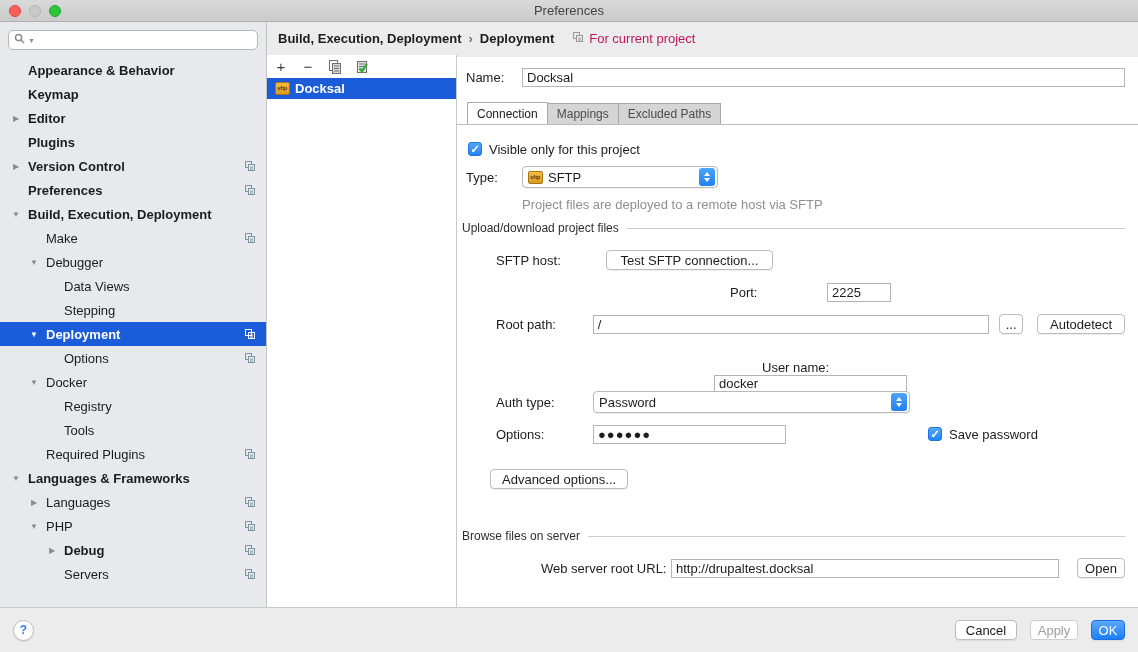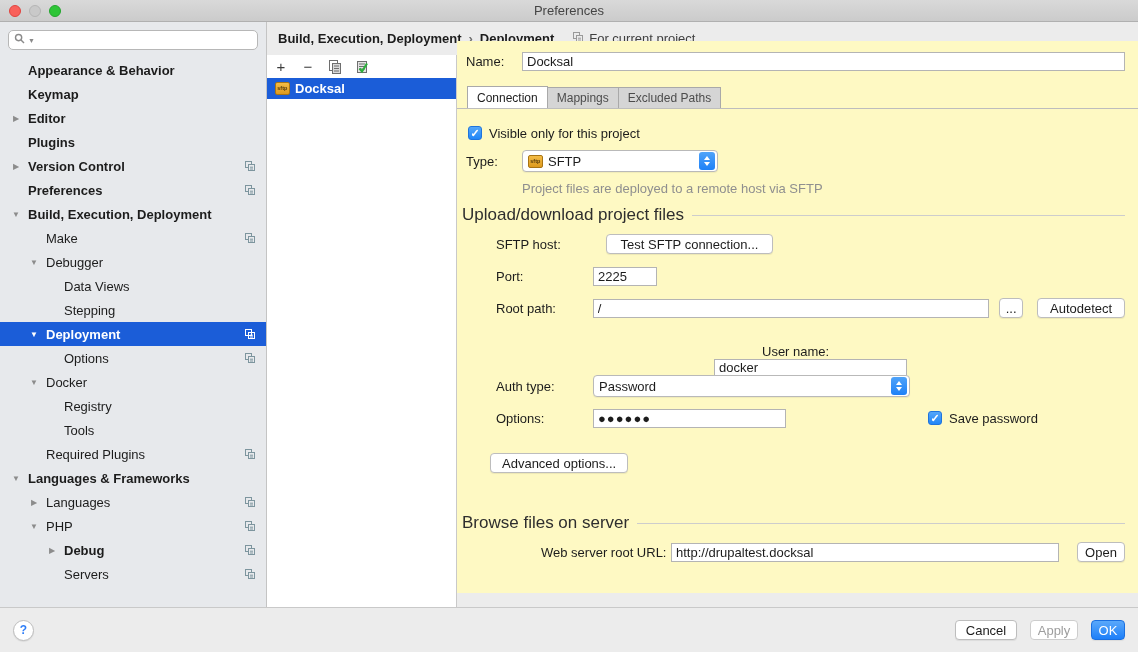--- a/index.html
+++ b/index.html
@@ -35,37 +35,37 @@
   .tree-label.bold { font-weight:bold; }
   .tree-row.selected { background:#1b5dd8; color:#fff; }
   .tree-row.selected .tree-arrow { color:#fff; }
   .proj-icon { position:absolute; right:10px; top:6px; width:12px; height:12px; }
 
   
   .header-row { position:absolute; left:267px; top:22px; right:0; height:33px;
     display:flex; align-items:center; padding-left:11px; background:#ececec; }
   .crumb { font-weight:bold; color:#1c1c1c; }
   .crumb-sep { margin:0 7px; color:#6e6e6e; font-weight:bold; }
-  .scope { display:flex; align-items:center; gap:5px; margin-left:18px; color:#404040; }
+  .scope { display:flex; align-items:center; gap:5px; margin-left:18px; color:#be185d; }
 
   
   .list-panel { position:absolute; left:267px; top:55px; width:190px; height:552px;
     background:#fff; border-right:1px solid #c9c9c9; }
   .list-toolbar { height:23px; display:flex; align-items:center; padding-left:7px; gap:13px; }
   .tb-glyph { font-size:15px; color:#3c3c3c; line-height:14px; width:14px; text-align:center; }
   .tb-ic { width:14px; height:14px; }
   .server-row { height:21px; display:flex; align-items:center; gap:5px; padding-left:8px;
     background:#1b5dd8; color:#fff; font-weight:bold; }
   .sftp-icon { width:15px; height:13px; flex:none; background:linear-gradient(#f4bc45,#dd9a1f);
     border:1px solid #a87414; border-radius:2px; display:inline-flex; align-items:center;
     justify-content:center; overflow:hidden; }
   .sftp-icon i { font-style:normal; font-weight:bold; font-size:8px; color:#53380a; transform:scale(0.68); letter-spacing:0; }
 
   
-  .content { position:absolute; left:457px; top:41px; right:0; height:552px; background:#fef9c3; }
+  .content { position:absolute; left:457px; top:57px; right:0; height:552px; background:#ffffff; }
   .row { position:absolute; left:0; right:13px; height:22px; display:flex; align-items:center; }
   .lbl { color:#1c1c1c; }
   input.tf { height:19px; border:1px solid #b4b4b4; background:#fff; font-family:"Liberation Sans",sans-serif;
     font-size:13px; padding:0 4px; color:#1c1c1c; }
   .dots { letter-spacing:1px; font-size:12px; }
 
   .tabs { position:absolute; left:10px; top:45px; display:flex; align-items:flex-end; }
   .tab { height:22px; padding:0 9px; display:flex; align-items:center; font-size:12px;
     background:#d5d5d5; border:1px solid #a9a9a9; border-left:none; color:#4c4c4c; }
   .tab:first-child { border-left:1px solid #a9a9a9; }
@@ -81,21 +81,21 @@
     display:flex; align-items:center; padding-left:5px; gap:5px;
     box-shadow:0 1px 1px rgba(0,0,0,0.06); }
   .stepper { margin-left:auto; margin-right:2px; width:16px; height:18px; border-radius:3px;
     background:linear-gradient(#4fa3f9,#1e81f7); display:flex; flex-direction:column;
     align-items:center; justify-content:center; gap:2px; flex:none; }
   .tri-up { width:0; height:0; border-left:3.5px solid transparent; border-right:3.5px solid transparent; border-bottom:4px solid #fff; }
   .tri-down { width:0; height:0; border-left:3.5px solid transparent; border-right:3.5px solid transparent; border-top:4px solid #fff; }
 
   .hint { position:absolute; left:65px; top:140px; color:#8f8f8f; }
   .group { position:absolute; left:5px; right:13px; display:flex; align-items:center; gap:8px; }
-  .group-label { font-size:17px; color:#2e2e2e; white-space:nowrap; }
+  .group-label { font-size:12px; color:#2e2e2e; white-space:nowrap; }
   .group-line { flex:1; height:1px; background:#cdcdcd; }
 
   .btn { height:20px; background:#fff; border:1px solid #bdbdbd; border-radius:4px;
     font-family:"Liberation Sans",sans-serif; font-size:13px; color:#1c1c1c; padding:0 11px;
     box-shadow:0 1px 1px rgba(0,0,0,0.07); display:inline-flex; align-items:center; justify-content:center; }
   .btn.primary { background:linear-gradient(#5aa8fa,#1d7ff9); border-color:#1a6fe0; color:#fff; }
   .btn.disabled { color:#9d9d9d; border-color:#cdcdcd; box-shadow:none; }
 
   
   .footer { position:absolute; left:0; top:607px; width:100%; height:45px; background:#ececec;
@@ -367,21 +367,21 @@
     <div class="group" style="top:164px;">
       <span class="group-label">Upload/download project files</span>
       <span class="group-line"></span>
     </div>
 
     <div class="row" style="top:192px; padding-left:39px;">
       <span class="lbl" style="width:97px;">SFTP host:</span>
       <button class="btn" style="margin-left:13px; width:167px;">Test SFTP connection...</button>
     </div>
 
-    <div class="row" style="top:224px; padding-left:39px;">
+    <div class="row" style="top:224px; padding-left:39px;justify-content:center;">
       <span class="lbl" style="width:97px;">Port:</span>
       <input class="tf" style="width: 64px;" value="2225">
     </div>
 
     <div class="row" style="top:256px; padding-left:39px;">
       <span class="lbl" style="width:97px;">Root path:</span>
       <input class="tf" style="width: 397px;" value="/">
       <button class="btn" style="margin-left:10px; width:24px; padding:0;">...</button>
       <button class="btn" style="margin-left:14px; width:88px;">Autodetect</button>
     </div>

